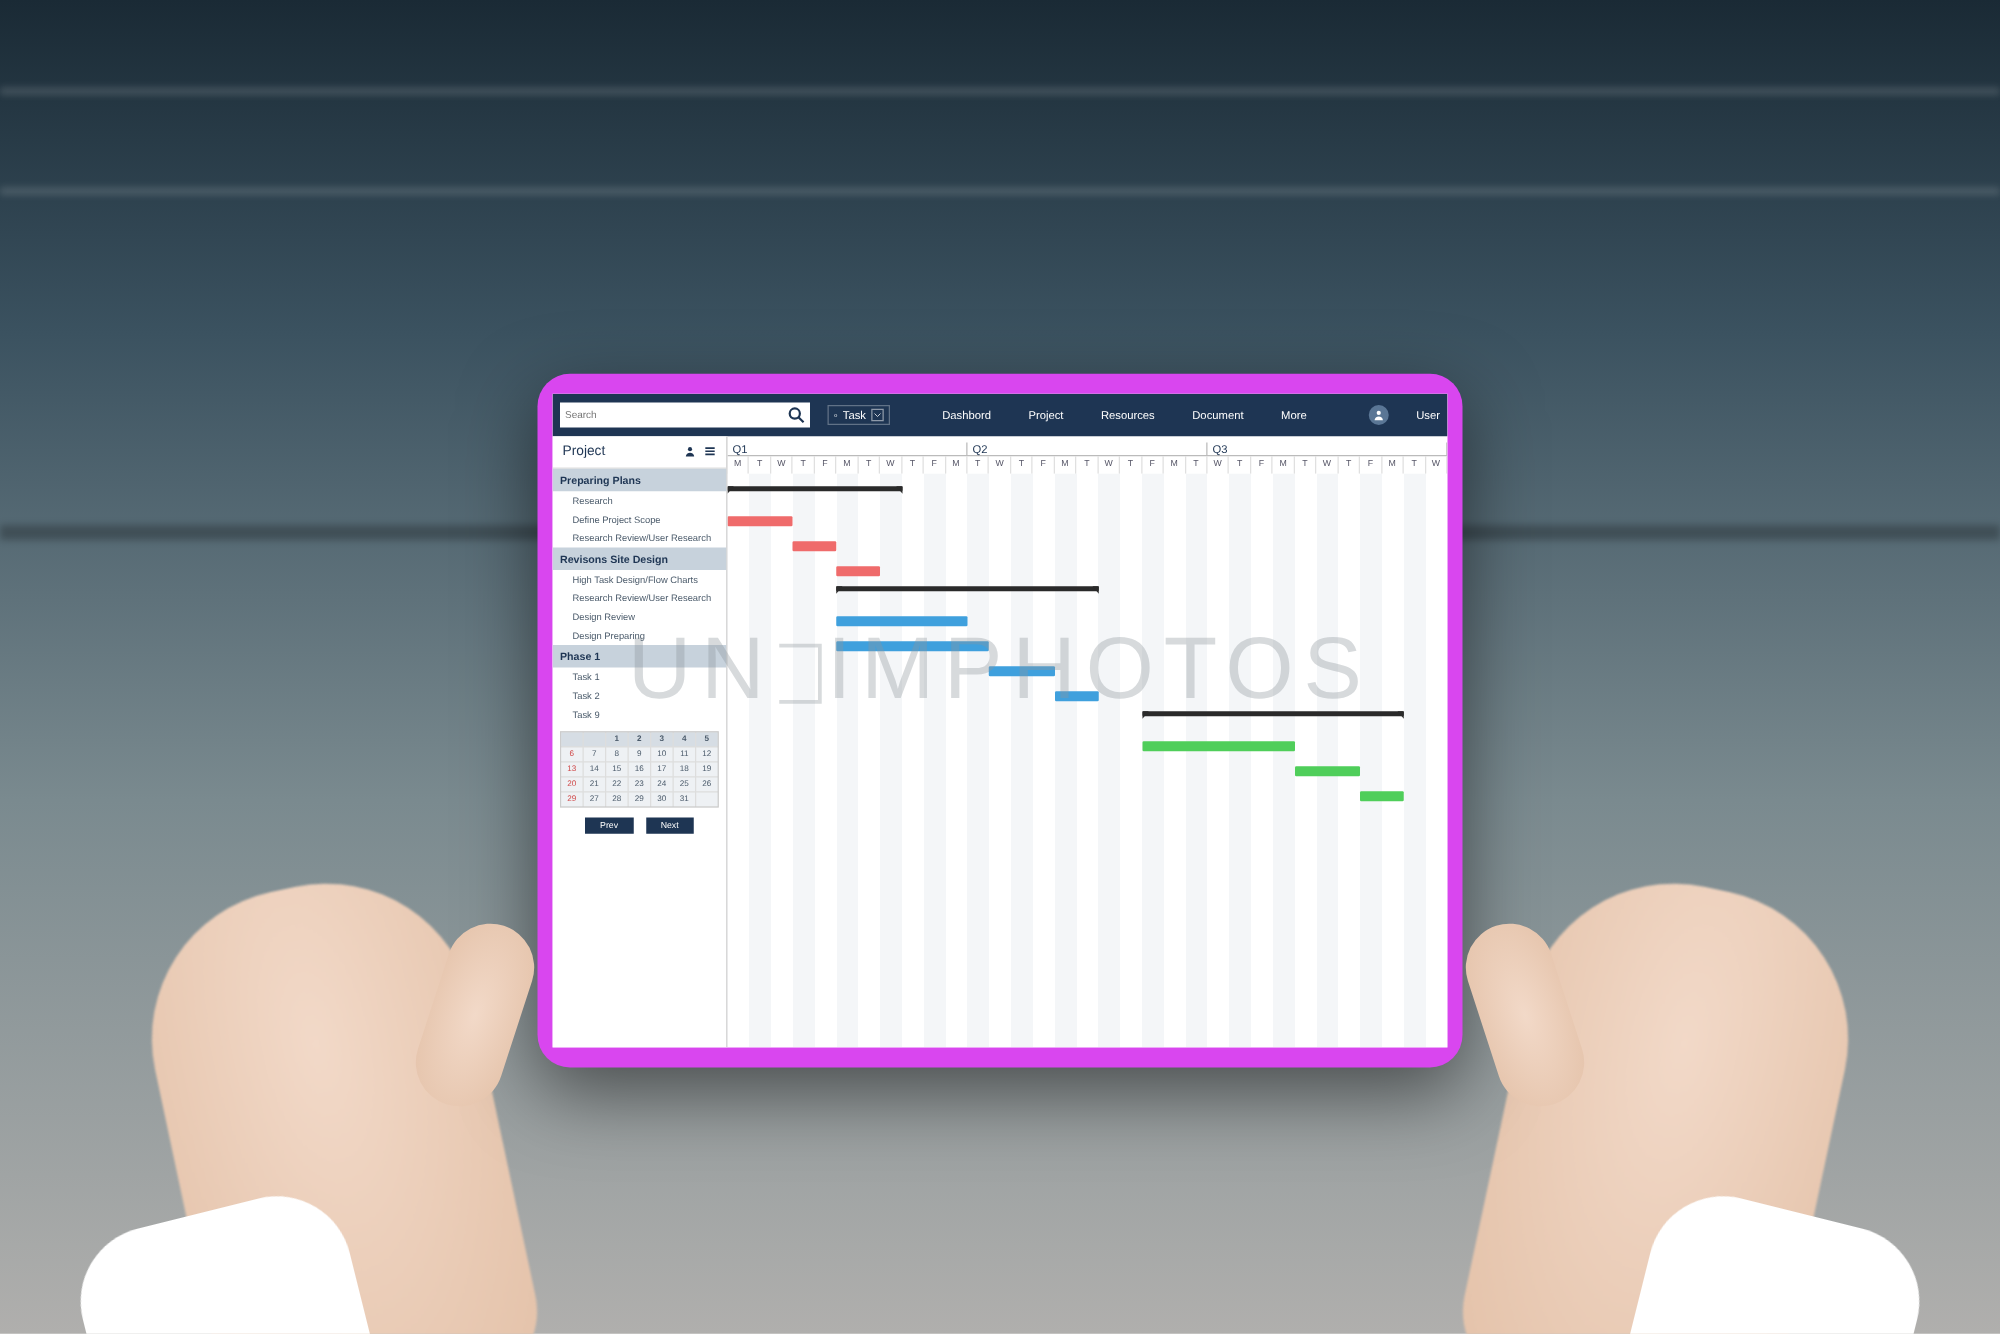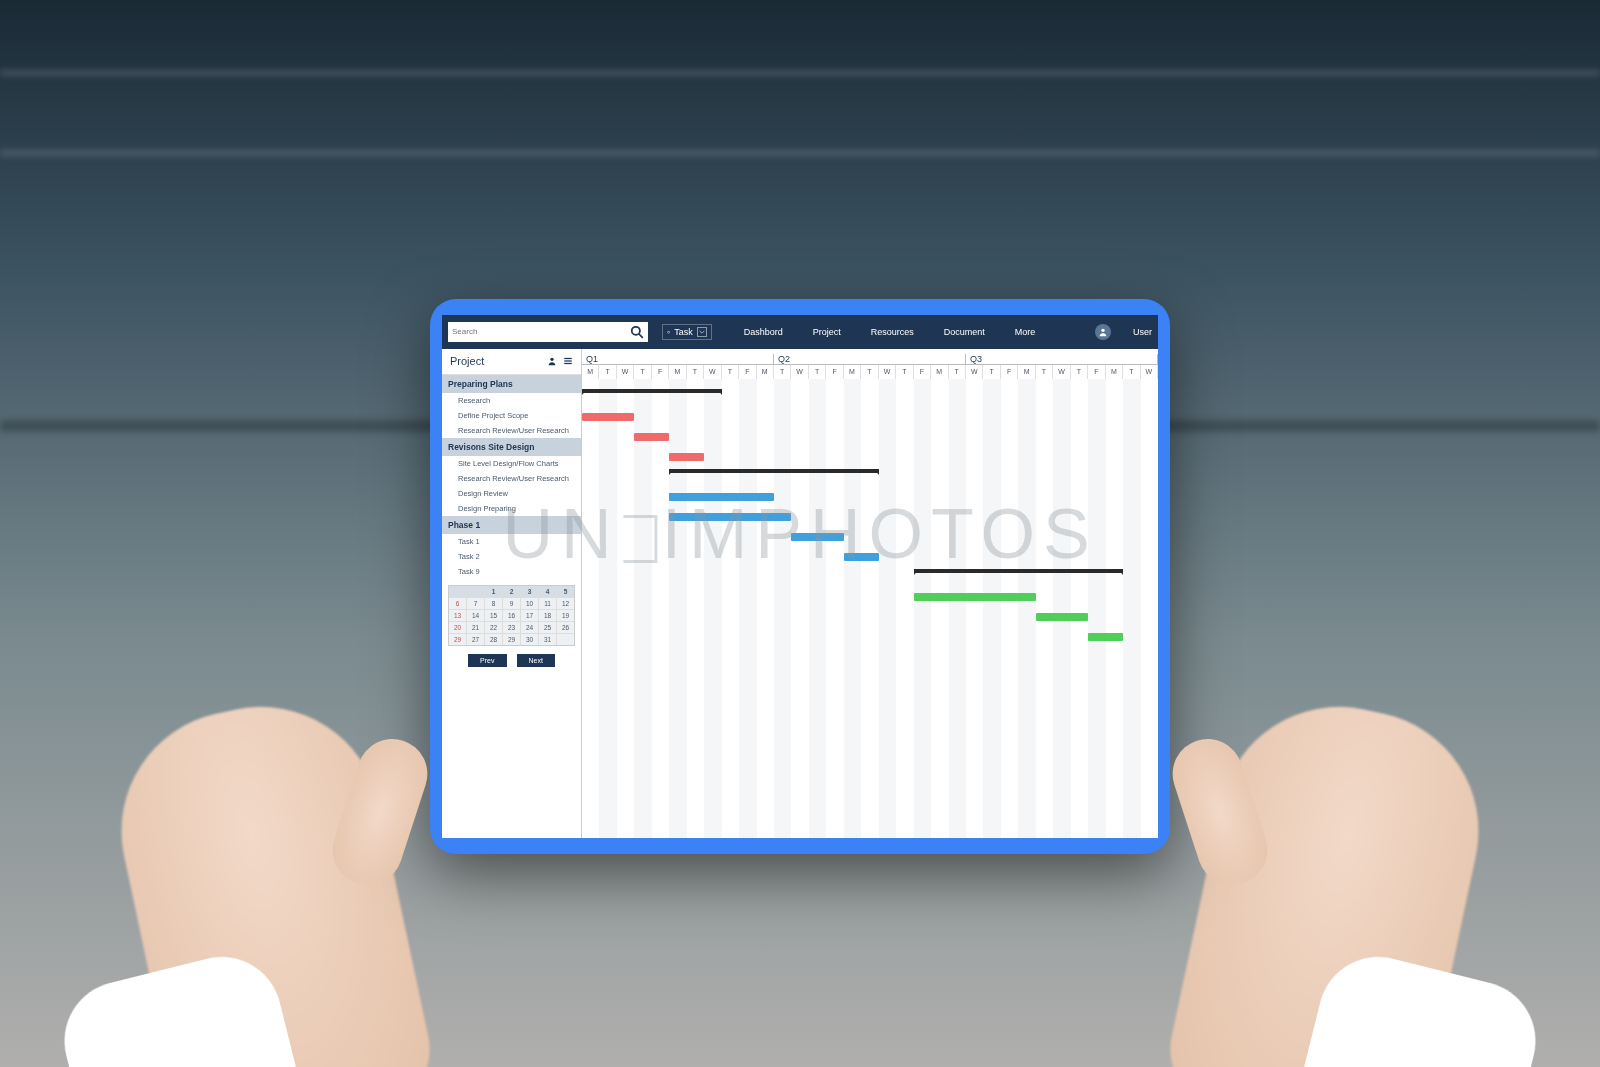--- a/index.html
+++ b/index.html
@@ -12,35 +12,35 @@
 }
 
 .bg-bar { position:absolute; left:0; right:0; height:6px; background:rgba(255,255,255,.15); filter:blur(3px);}
 .bg-bar.b1{top:70px;} .bg-bar.b2{top:150px;} .bg-bar.b3{top:420px;height:12px;background:rgba(0,0,0,.25);}
 .watermark{position:absolute;top:50%;left:50%;transform:translate(-50%,-50%);font-size:70px;letter-spacing:8px;color:rgba(140,150,155,.35);font-weight:300;z-index:5;pointer-events:none;}
 .watermark .box{display:inline-block;width:34px;height:48px;border:3px solid rgba(140,150,155,.35);border-left:none;vertical-align:middle;margin:0 4px;}
 
 
 .tablet{
   width: 740px; height: 555px;
-  background:#3b82f6; border-radius:26px; padding:16px 12px;
+  background:#d946ef; border-radius:26px; padding:16px 12px;
   box-shadow:0 20px 60px rgba(0,0,0,.5);
   position:relative; z-index:2;
   margin-top:85px;
 }
 .screen{width:100%;height:100%;background:#fff;display:flex;flex-direction:column;overflow:hidden;}
 
 
 .topnav{height:34px;background:#1e3553;display:flex;align-items:center;padding:0 6px;color:#fff;font-size:9px;}
 .searchbox{background:#fff;height:20px;width:200px;display:flex;align-items:center;padding:0 4px;}
 .searchbox input{border:none;outline:none;flex:1;font-size:8px;color:#888;}
 .searchbox .s-icon{width:14px;height:14px;}
 .task-pill{margin-left:14px;display:flex;align-items:center;gap:4px;border:1px solid rgba(255,255,255,.3);padding:2px 4px;}
 .task-pill .dd{width:10px;height:10px;border:1px solid rgba(255,255,255,.5);display:flex;align-items:center;justify-content:center;}
-.navlinks{display:flex;gap:30px;margin-left:32px;}
+.navlinks{display:flex;gap:30px;margin-left:42px;}
 .navlinks span{cursor:pointer;}
 .user-area{margin-left:auto;display:flex;align-items:center;gap:22px;}
 .user-area .avatar{width:16px;height:16px;border-radius:50%;background:#5a7695;display:flex;align-items:center;justify-content:center;}
 
 
 .body{flex:1;display:flex;overflow:hidden;}
 .sidebar{width:140px;background:#fff;border-right:1px solid #ccc;display:flex;flex-direction:column;font-size:8px;}
 .sb-head{height:26px;display:flex;align-items:center;justify-content:space-between;padding:0 8px;font-size:11px;color:#1e3553;border-bottom:1px solid #ddd;}
 .sb-head .icons{display:flex;gap:6px;color:#1e3553;}
 .sb-head .icons svg{width:10px;height:10px;}
@@ -149,21 +149,21 @@
                 <line x1="3" y1="18" x2="21" y2="18"></line>
               </svg>
      </span>
     </div>
     <div id="sb-groups">
             <div class="group-h">Preparing Plans</div>
             <div class="sb-item">Research</div>
             <div class="sb-item">Define Project Scope</div>
             <div class="sb-item">Research Review/User Research</div>
             <div class="group-h">Revisons Site Design</div>
-            <div class="sb-item">Site Level Design/Flow Charts</div>
+            <div class="sb-item">High Task Design/Flow Charts</div>
             <div class="sb-item">Research Review/User Research</div>
             <div class="sb-item">Design Review</div>
             <div class="sb-item">Design Preparing</div>
             <div class="group-h">Phase 1</div>
             <div class="sb-item">Task 1</div>
             <div class="sb-item">Task 2</div>
             <div class="sb-item">Task 9</div>
           </div>
     <div class="calendar">
      <div class="cal-grid" id="cal-grid">

